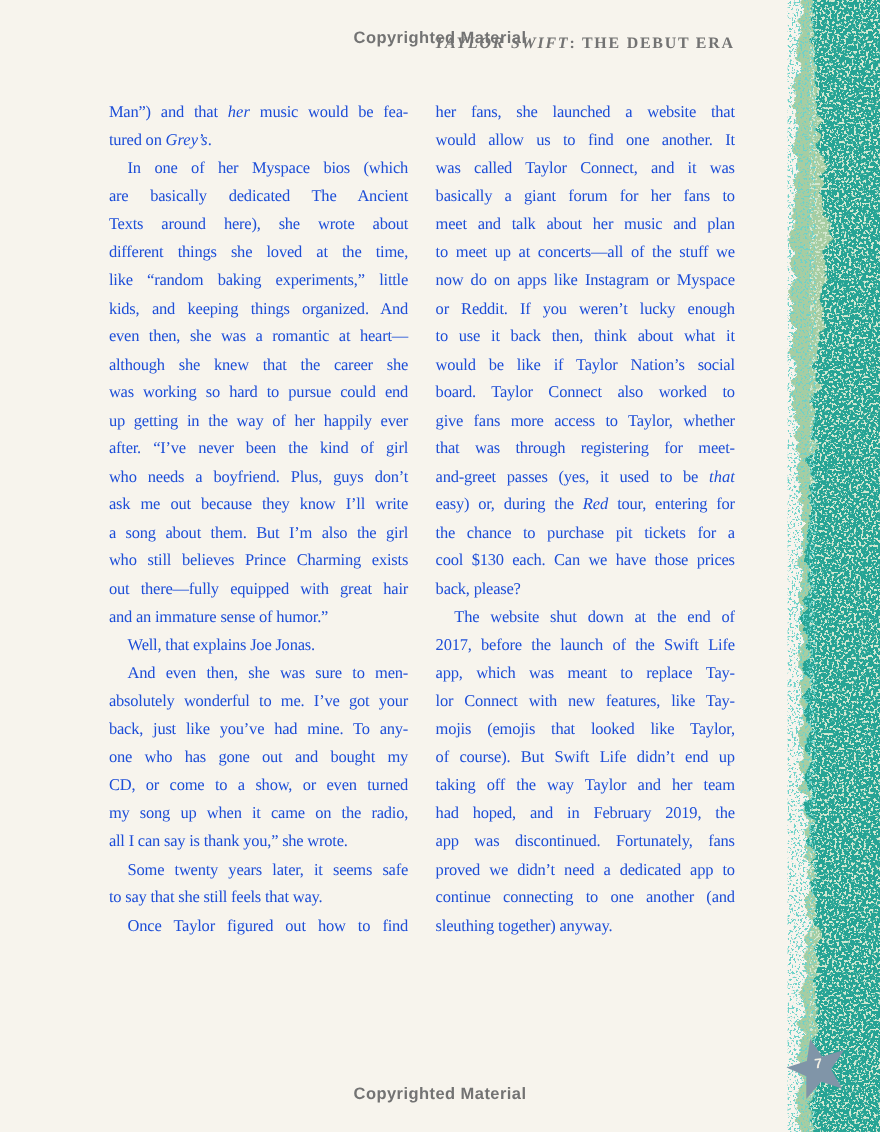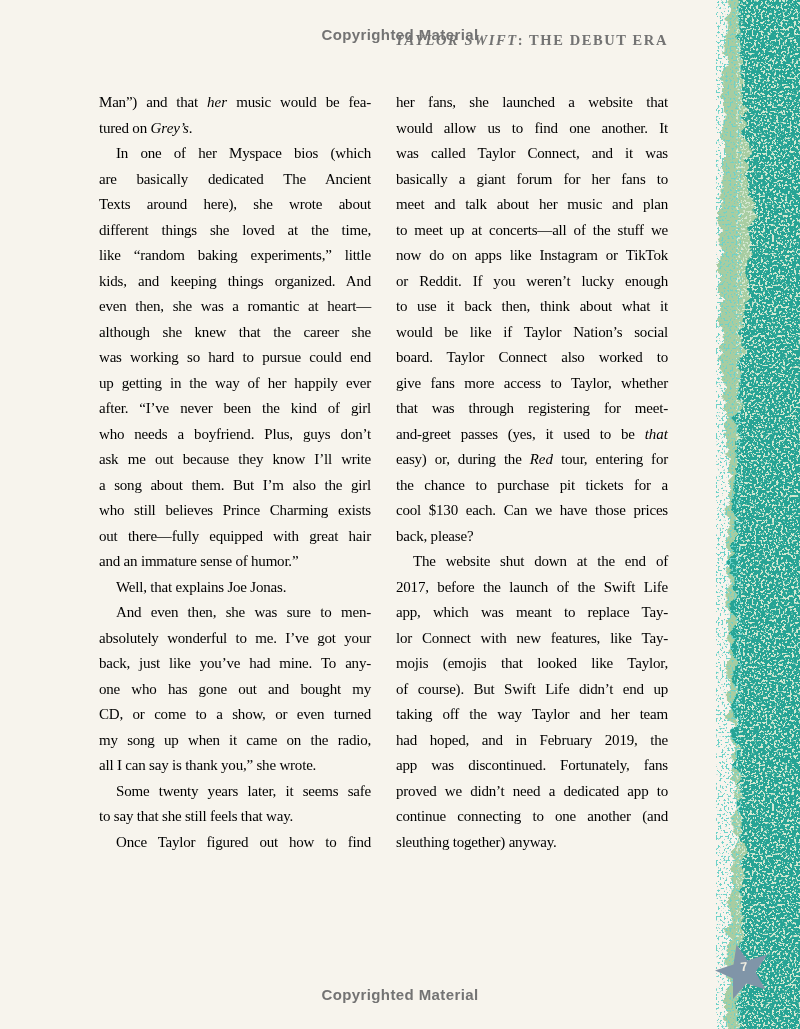--- a/index.html
+++ b/index.html
@@ -14,21 +14,21 @@
     font-weight:bold;font-size:15px;letter-spacing:.4px;color:#737373;
   }
   .wm-top{top:26px;}
   .wm-bottom{top:986px;}
   .running-head{
     position:absolute;top:32px;left:99px;width:569px;text-align:right;
     font-size:14.5px;font-weight:600;letter-spacing:1.6px;color:#737373;
   }
   .running-head .it{font-style:italic;}
   .col{
-    position:absolute;top:90px;width:272px;color:#000000;
+    position:absolute;top:90px;width:272px;color:#1d4ed8;
     font-size:15px;line-height:25.5px;letter-spacing:-0.2px;
   }
   .col-left{left:99px;}
   .col-right{left:396px;}
   .line{
     height:25.5px;
     text-align:justify;
     -moz-text-align-last:justify;
     text-align-last:justify;
   }
@@ -123,21 +123,21 @@
     <div class="line endline">to say that she still feels that way.</div>
     <div class="line indent">Once Taylor figured out how to find</div>
   </div>
 <div class="col col-right">
     <div class="line">her fans, she launched a website that</div>
     <div class="line">would allow us to find one another. It</div>
     <div class="line">was called Taylor Connect, and it was</div>
     <div class="line">basically a giant forum for her fans to</div>
     <div class="line">meet and talk about her music and plan</div>
     <div class="line">to meet up at concerts—all of the stuff we</div>
-    <div class="line">now do on apps like Instagram or TikTok</div>
+    <div class="line">now do on apps like Instagram or Myspace</div>
     <div class="line">or Reddit. If you weren’t lucky enough</div>
     <div class="line">to use it back then, think about what it</div>
     <div class="line">would be like if Taylor Nation’s social</div>
     <div class="line">board. Taylor Connect also worked to</div>
     <div class="line">give fans more access to Taylor, whether</div>
     <div class="line">that was through registering for meet-</div>
     <div class="line">and-greet passes (yes, it used to be <em>that</em></div>
     <div class="line">easy) or, during the <em>Red</em> tour, entering for</div>
     <div class="line">the chance to purchase pit tickets for a</div>
     <div class="line">cool $130 each. Can we have those prices</div>

